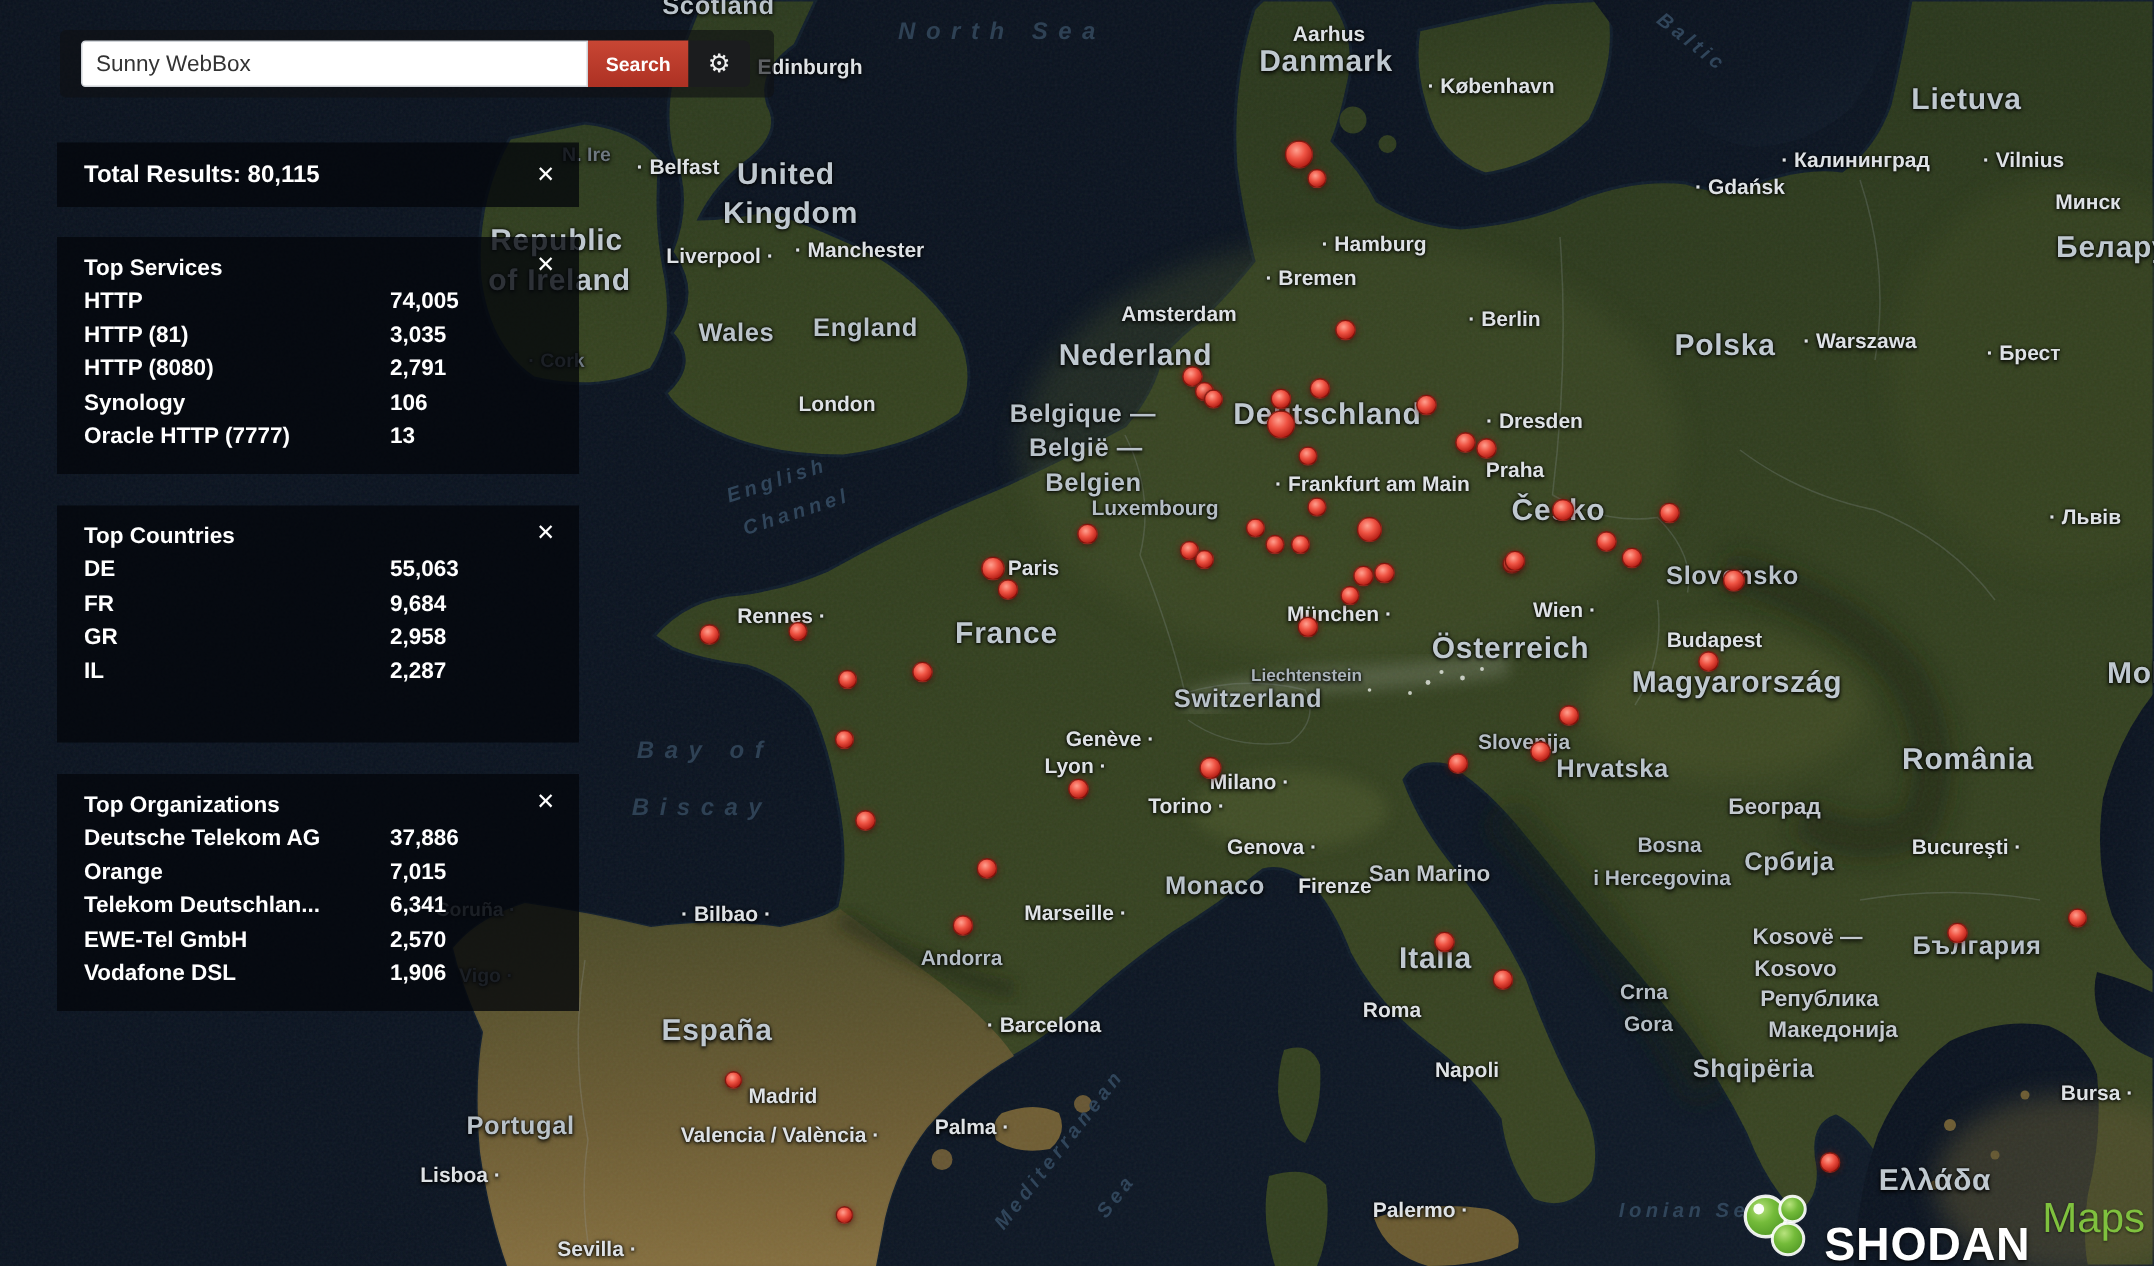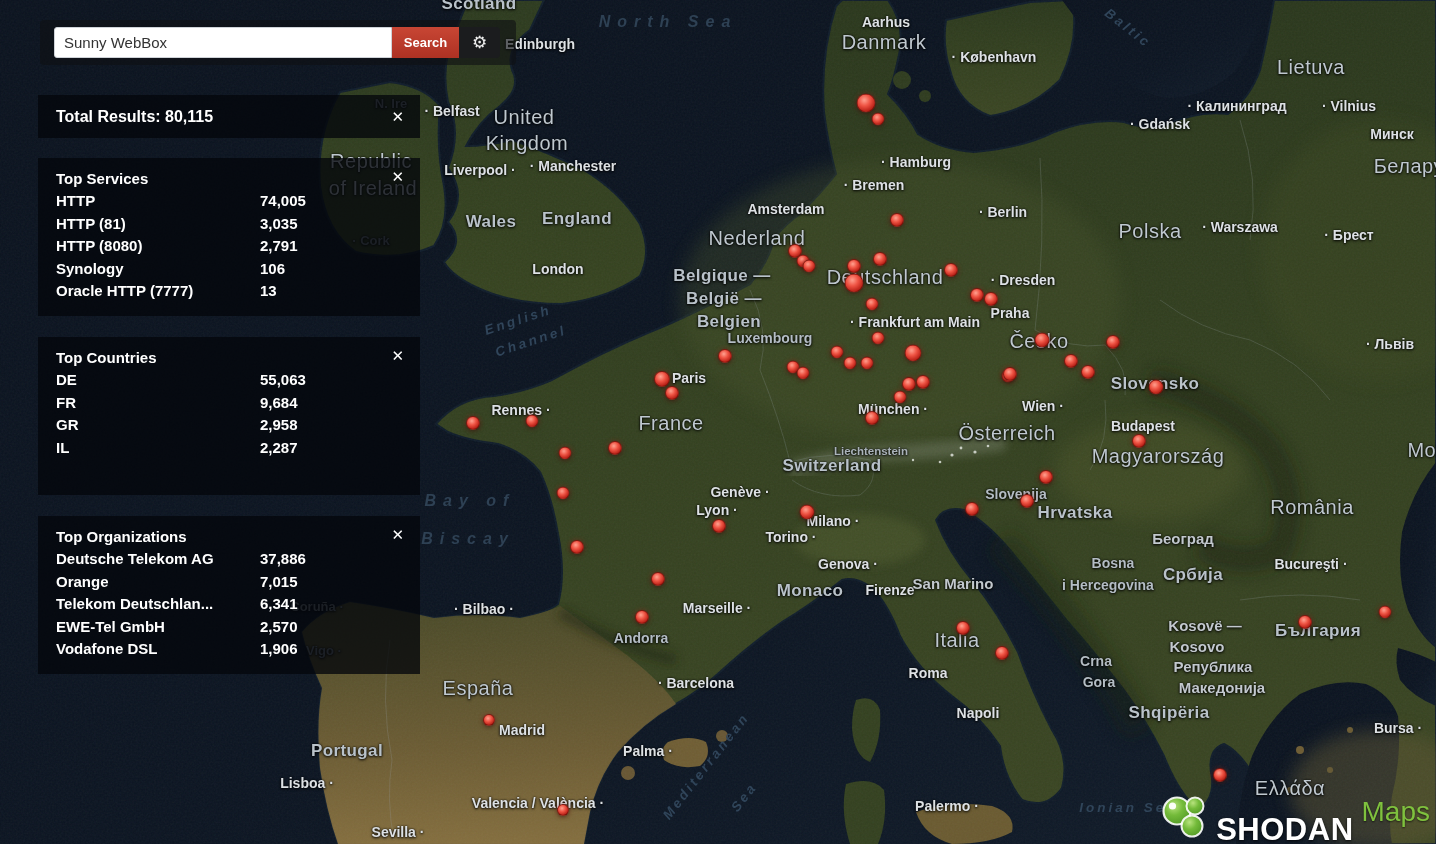--- a/index.html
+++ b/index.html
@@ -3,21 +3,21 @@
 <meta charset="utf-8">
 <style>
   html,body{margin:0;padding:0;background:#0a121d;}
   #stage{position:relative;width:1436px;height:844px;overflow:hidden;
          font-family:"Liberation Sans","DejaVu Sans",sans-serif;background:#0a121d;}
   #map-svg{position:absolute;left:0;top:0;z-index:0;}
   
   #map-labels{position:absolute;inset:0;z-index:2;pointer-events:none;}
   .lbl{position:absolute;transform:translate(-50%,-50%);white-space:nowrap;
        text-shadow:0 1px 3px rgba(0,0,0,.95),0 0 2px rgba(0,0,0,.9);}
-  .country-lg{font-size:20px;font-weight:normal;color:#bfc8cf;letter-spacing:.5px;}
+  .country-lg{font-size:20px;font-weight:bold;color:#bfc8cf;letter-spacing:.5px;}
   .country{font-size:17px;font-weight:bold;color:#b9c2c9;letter-spacing:.4px;}
   .country-sm{font-size:14px;font-weight:bold;color:#b4bdc4;}
   .country-xs{font-size:11.5px;font-weight:bold;color:#aab3ba;}
   .city{font-size:14px;font-weight:bold;color:#dde1e4;}
   .city-sm{font-size:15px;font-weight:bold;color:#c2c8cd;}
   .city-f{font-size:13px;font-weight:bold;color:#6e7880;}
   .sea{font-size:16px;font-style:italic;color:#2e4154;letter-spacing:7px;font-weight:bold;text-shadow:none;}
   .sea-sm{font-size:13.5px;font-style:italic;color:#30455a;letter-spacing:3px;font-weight:bold;text-shadow:none;}
   
   #map-markers{position:absolute;inset:0;z-index:3;}
@@ -28,21 +28,21 @@
   
   #searchbar{position:absolute;left:40px;top:20px;width:476px;height:45px;z-index:11;
     background:rgba(14,16,20,.62);border-radius:4px;display:flex;align-items:center;padding-left:14px;box-sizing:border-box;}
   #search-input{width:338px;height:31px;border:1px solid #cfd3d8;border-radius:3px 0 0 3px;
     font:15px "Liberation Sans",sans-serif;color:#333;padding:0 9px;outline:none;box-sizing:border-box;background:#fff;}
   #search-btn{height:31px;width:67px;border:none;background:linear-gradient(#c84634,#ad3123);
     color:#fff;font:bold 13px "Liberation Sans",sans-serif;cursor:pointer;}
   #gear-btn{height:31px;width:41px;border:none;background:#1b1c1e;border-radius:0 4px 4px 0;
     color:#efefef;font-size:17px;cursor:pointer;display:flex;align-items:center;justify-content:center;}
   
-  .panel{position:absolute;left:38px;width:382px;box-sizing:border-box;z-index:10;
+  .panel{position:absolute;left:38px;width:348px;box-sizing:border-box;z-index:10;
     background:rgba(4,7,11,.78);color:#fff;padding:9px 16px 9px 18px;}
   #panel-results{top:95px;height:43px;display:flex;align-items:center;justify-content:space-between;
     font-size:16px;font-weight:bold;}
   .stat-panel{height:158px;font-size:15px;font-weight:bold;}
   .ptitle{display:flex;justify-content:space-between;align-items:flex-start;line-height:23px;}
   .row{display:grid;grid-template-columns:204px 1fr;line-height:22.6px;}
   .rl{overflow:hidden;white-space:nowrap;}
   .close{color:#fff;font-size:15px;font-weight:bold;cursor:pointer;line-height:20px;}
   
   #logo{position:absolute;right:6px;bottom:-4px;z-index:12;display:flex;align-items:center;}
@@ -252,21 +252,21 @@
       <div class="lbl city-sm" style="left: 953px; top: 583px;">San Marino</div>
       <div class="lbl city" style="left: 928px; top: 673px;">Roma</div>
       <div class="lbl city" style="left: 978px; top: 713px;">Napoli</div>
       <div class="lbl city" style="left: 947px; top: 806px;">Palermo ·</div>
       <div class="lbl city" style="left: 717px; top: 608px;">Marseille ·</div>
       <div class="lbl city" style="left: 696px; top: 683px;">· Barcelona</div>
       <div class="lbl city" style="left: 484px; top: 609px;">· Bilbao ·</div>
       <div class="lbl city-f" style="left: 317px; top: 606px;">Coruña ·</div>
       <div class="lbl city-f" style="left: 324px; top: 650px;">Vigo ·</div>
       <div class="lbl city" style="left: 522px; top: 730px;">Madrid</div>
-      <div class="lbl city" style="left: 538px; top: 756px; margin-top: 47px;">Valencia / València ·</div>
+      <div class="lbl city" style="left: 520px; top: 756px;">Valencia / València ·</div>
       <div class="lbl city" style="left: 648px; top: 751px;">Palma ·</div>
       <div class="lbl city" style="left: 307px; top: 783px;">Lisboa ·</div>
       <div class="lbl city" style="left: 398px; top: 832px;">Sevilla ·</div>
       <div class="lbl city-sm" style="left: 1183px; top: 538px;">Београд</div>
       <div class="lbl city" style="left: 1311px; top: 564px;">Bucureşti ·</div>
       <div class="lbl city" style="left: 1398px; top: 728px;">Bursa ·</div>
     </div>
   <div id="map-markers">
       <div class="marker" style="left: 866px; top: 103px; width: 17px; height: 17px;"></div>
       <div class="marker" style="left: 878px; top: 119px; width: 11px; height: 11px;"></div>

